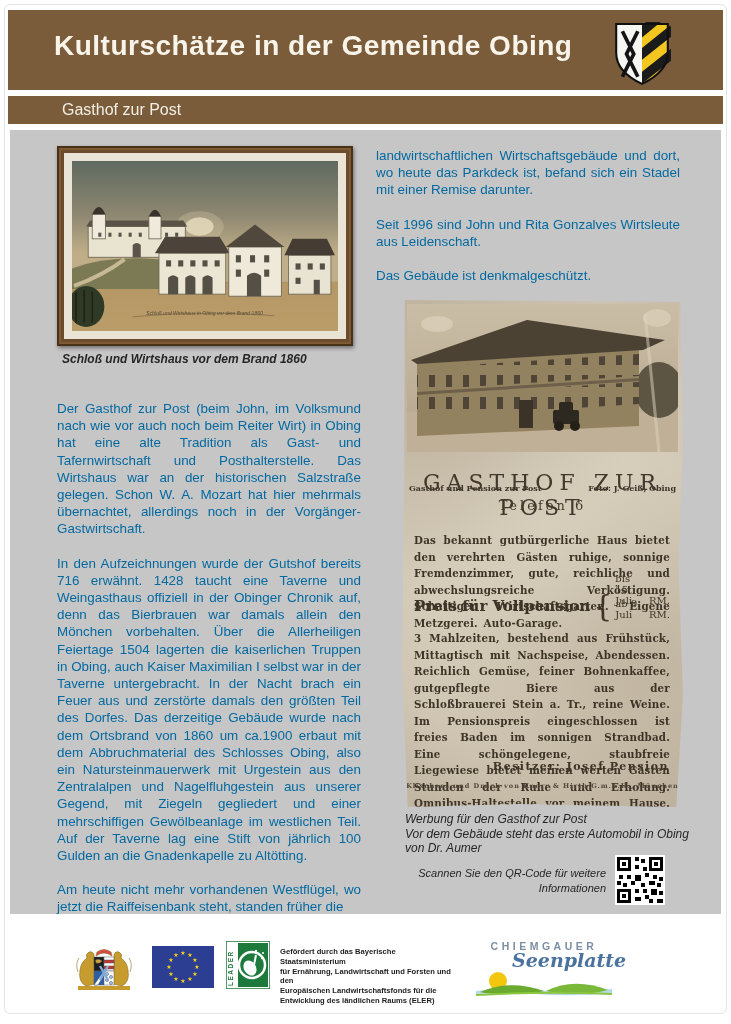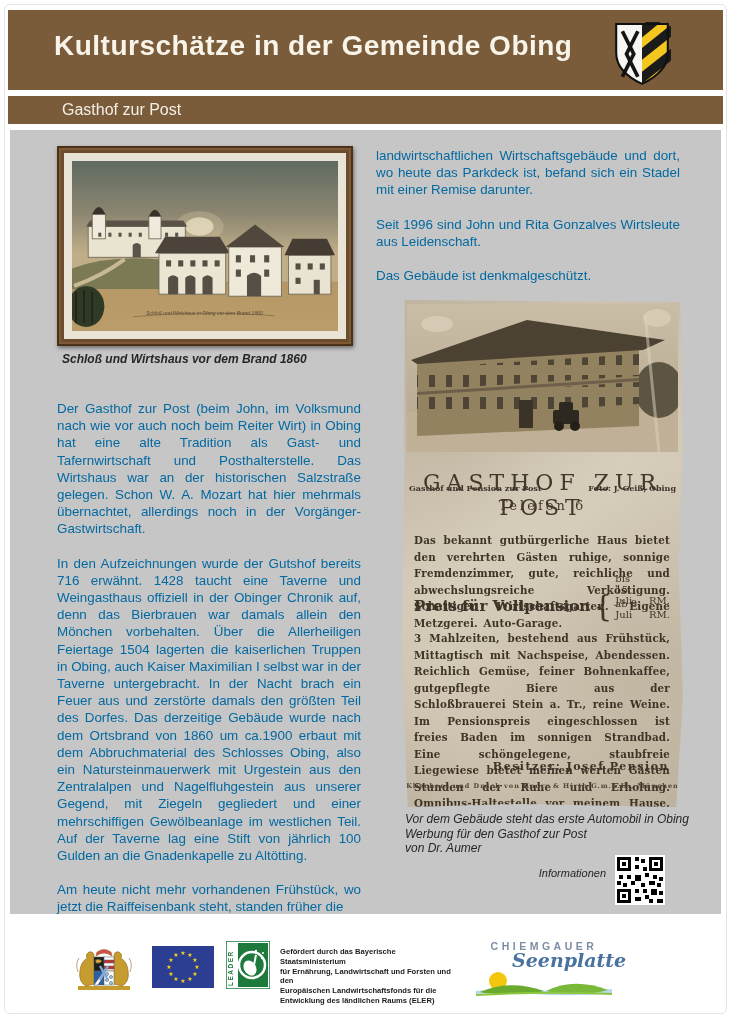--- a/index.html
+++ b/index.html
@@ -187,21 +187,21 @@
       <path d="M60 152 Q130 146 200 151" stroke="#7e6a46" stroke-width="1" fill="none" opacity=".7"></path>
       <text x="131" y="150" font-size="5" fill="#5a4c38" text-anchor="middle" font-style="italic">Schloß und Wirtshaus in Obing vor dem Brand 1860</text>
     </svg>
   </div>
 </div>
 <div class="abs painting-caption">Schloß und Wirtshaus vor dem Brand 1860</div>
 
 <div class="abs col-text left-text">
   <p>Der Gasthof zur Post  (beim John, im Volksmund nach wie vor auch noch beim Reiter Wirt) in Obing hat eine alte Tradition als Gast- und Tafernwirtschaft und Posthalterstelle. Das Wirtshaus war an der historischen Salzstraße gelegen. Schon W. A. Mozart hat hier mehrmals übernachtet, allerdings noch in der Vorgänger-Gastwirtschaft.</p>
   <p>In den Aufzeichnungen wurde der Gutshof bereits 716 erwähnt. 1428 taucht eine Taverne und Weingasthaus offiziell in der Obinger Chronik auf, denn das Bierbrauen war damals allein den Mönchen vorbehalten. Über die Allerheiligen Feiertage 1504 lagerten die kaiserlichen Truppen in Obing, auch Kaiser Maximilian I selbst war in der Taverne untergebracht. In der Nacht brach ein Feuer aus und zerstörte damals den größten Teil des Dorfes. Das derzeitige Gebäude wurde nach dem Ortsbrand von 1860 um ca.1900 erbaut mit dem Abbruchmaterial des Schlosses Obing, also ein Natursteinmauerwerk mit Urgestein aus den Zentralalpen und Nagelfluhgestein aus unserer Gegend, mit Ziegeln gegliedert und einer mehrschiffigen Gewölbeanlage im westlichen Teil. Auf der Taverne lag eine Stift von jährlich 100 Gulden an die Gnadenkapelle zu Altötting.</p>
-  <p>Am heute nicht mehr vorhandenen Frühstück, wo jetzt die Raiffeisenbank steht, standen früher die</p>
+  <p>Am heute nicht mehr vorhandenen Westflügel, wo jetzt die Raiffeisenbank steht, standen früher die</p>
 </div>
 
 <div class="abs col-text right-text">
   <p>landwirtschaftlichen Wirtschaftsgebäude und dort, wo heute das Parkdeck ist, befand sich ein Stadel mit einer Remise darunter.</p>
   <p>Seit 1996 sind John und Rita Gonzalves Wirtsleute aus Leidenschaft.</p>
   <p>Das Gebäude ist denkmalgeschützt.</p>
 </div>
 
 <div class="abs ad-paper">
   <svg class="ad-photo" viewBox="0 0 271 148" preserveAspectRatio="none">
@@ -258,26 +258,27 @@
         <span>RM.</span>
       </span>
     </span>
   </div>
   <div class="fraktur ad-body2">3 Mahlzeiten, bestehend aus Frühstück, Mittagtisch mit Nachspeise, Abendessen. Reichlich Gemüse, feiner Bohnenkaffee, gutgepflegte Biere aus der Schloßbrauerei Stein a. Tr., reine Weine. Im Pensionspreis eingeschlossen ist freies Baden im sonnigen Strandbad. Eine schöngelegene, staubfreie Liegewiese bietet meinen werten Gästen Stunden der Ruhe und Erholung. Omnibus-Haltestelle vor meinem Hause. Bei vorheriger Anmeldung wird das Gepäck unserer Gäste kostenlos am Bahnhof abgeholt.</div>
   <div class="ad-owner">Besitzer: Josef Pension</div>
   <div class="ad-print-note">Klischees und Druck von Knorr &amp; Hirth G.m.b.H., München</div>
 </div>
 
 <div class="abs ad-caption">
+  <div>Werbung für den Gasthof zur Post</div>
   <div>Vor dem Gebäude steht das erste Automobil in Obing</div>
-  <div>Werbung für den Gasthof zur Post</div>
   <div>von  Dr. Aumer</div>
 </div>
 
 <div class="abs qr-note">
+  <div>Scannen Sie den QR-Code für weitere</div>
   <div>Informationen</div>
 </div>
 <div class="abs qr-box">
   <svg width="50" height="50" viewBox="0 0 50 50">
     <rect width="50" height="50" fill="#fff"></rect>
     <g fill="#000">
       <rect x="2" y="2" width="14" height="14"></rect>
         <rect x="34" y="2" width="14" height="14"></rect>
       <rect x="2" y="34" width="14" height="14"></rect>
       <rect x="20" y="2" width="4" height="4"></rect>

